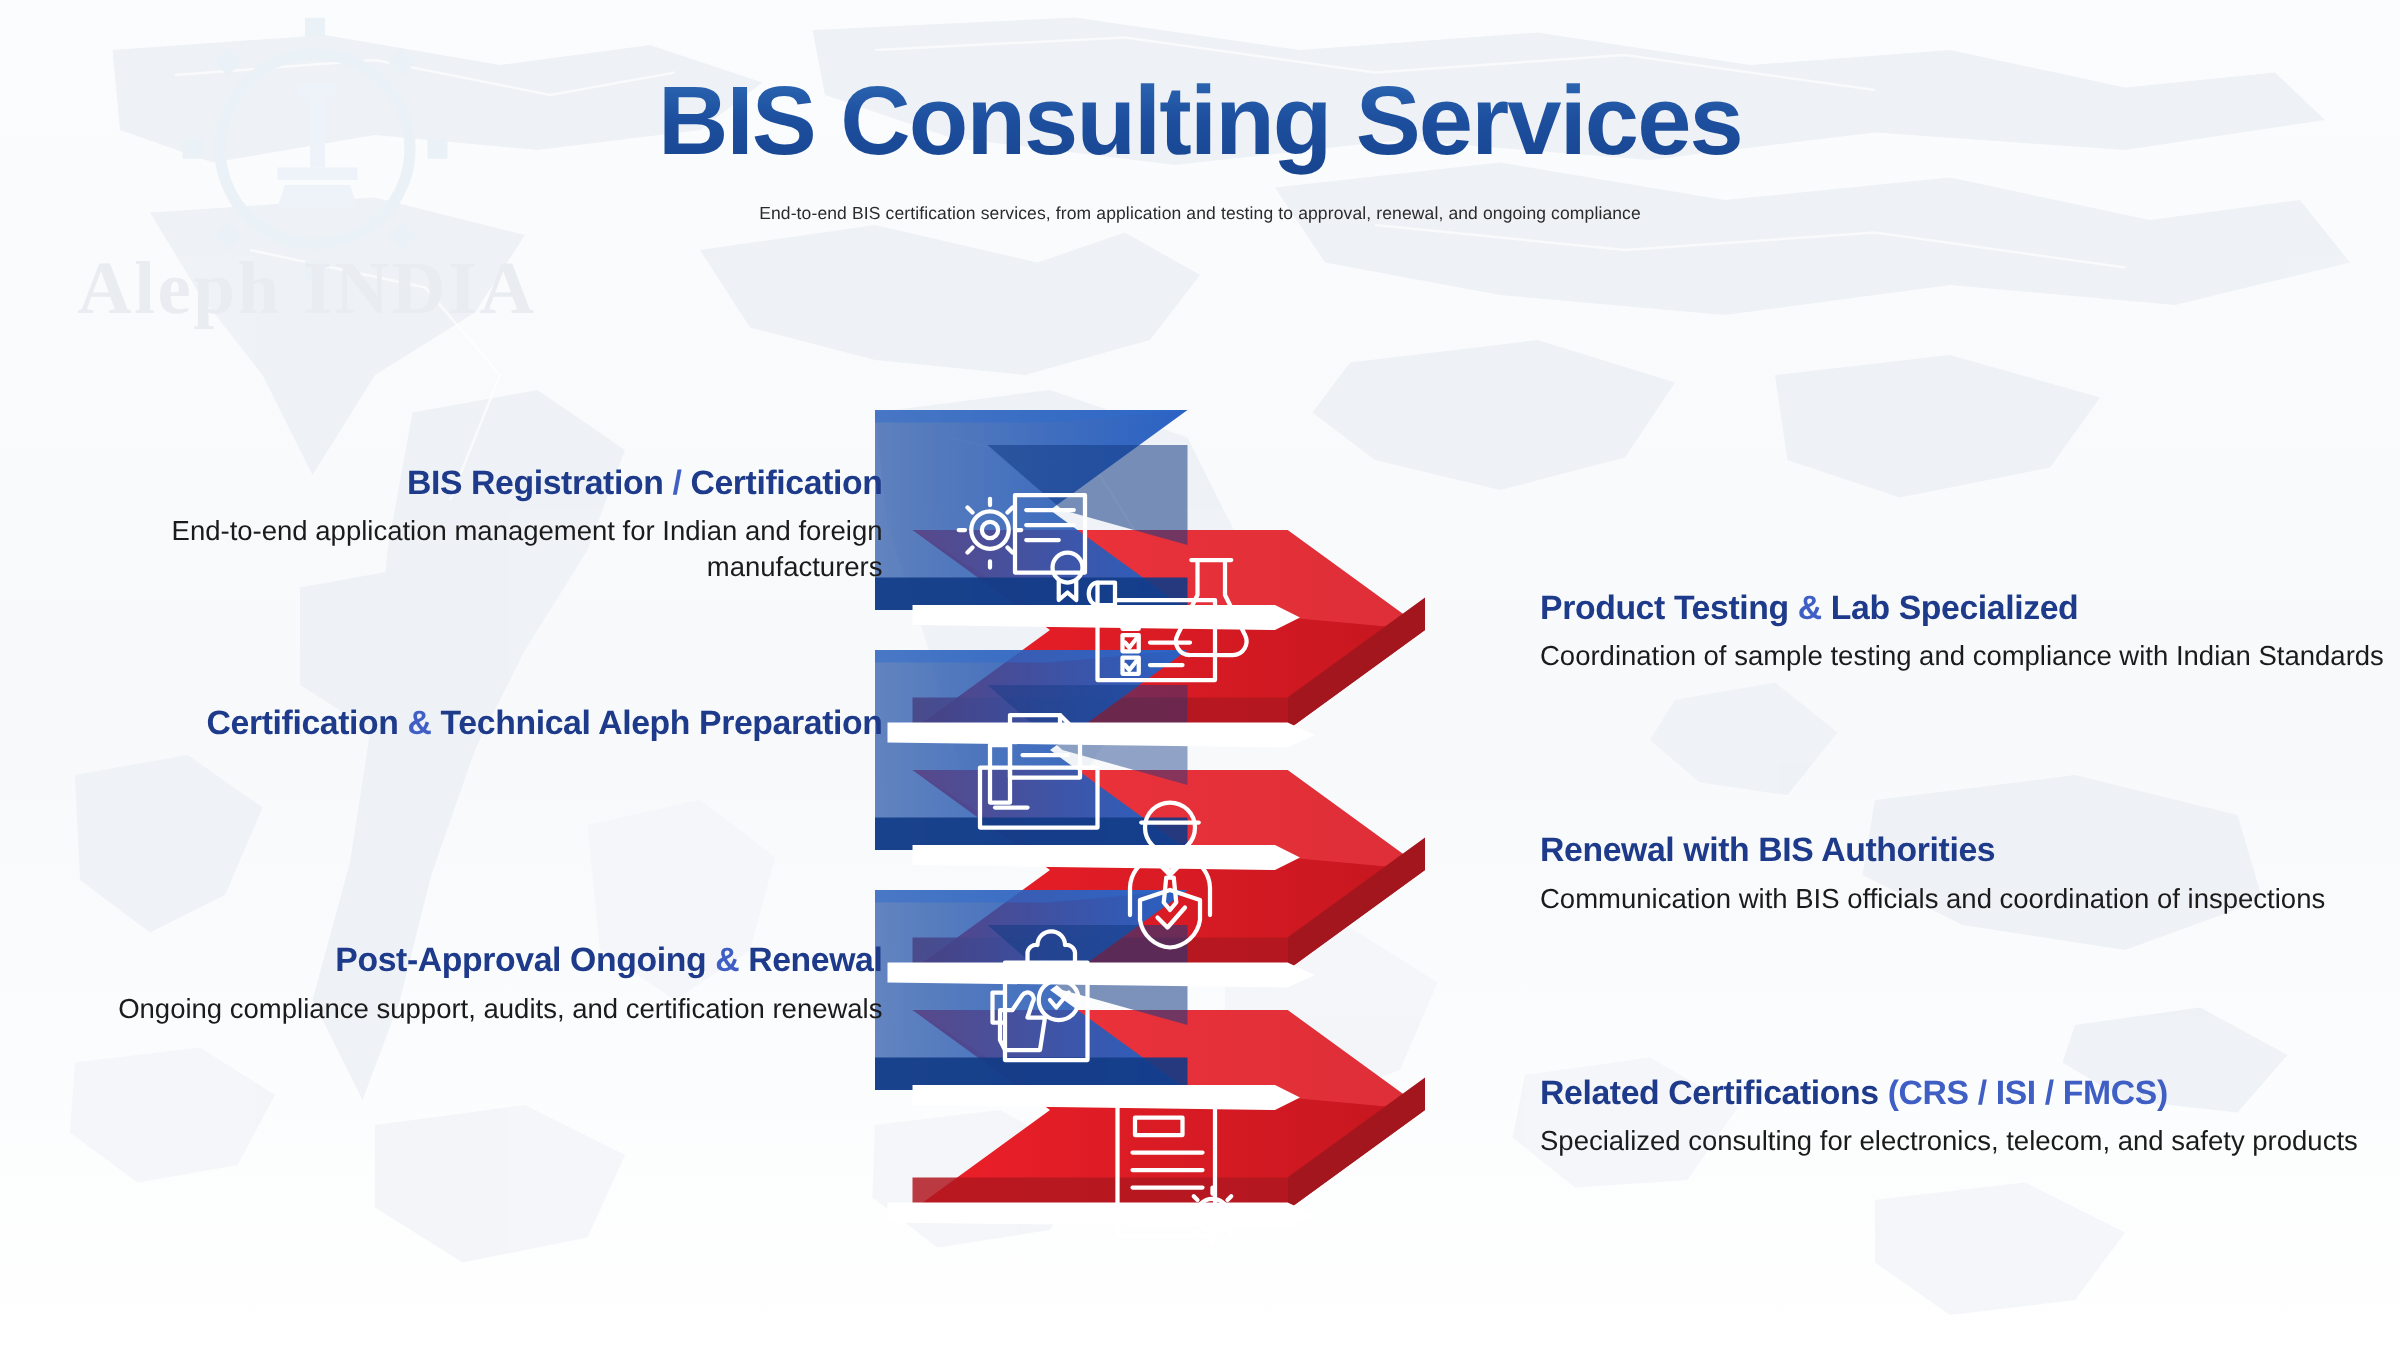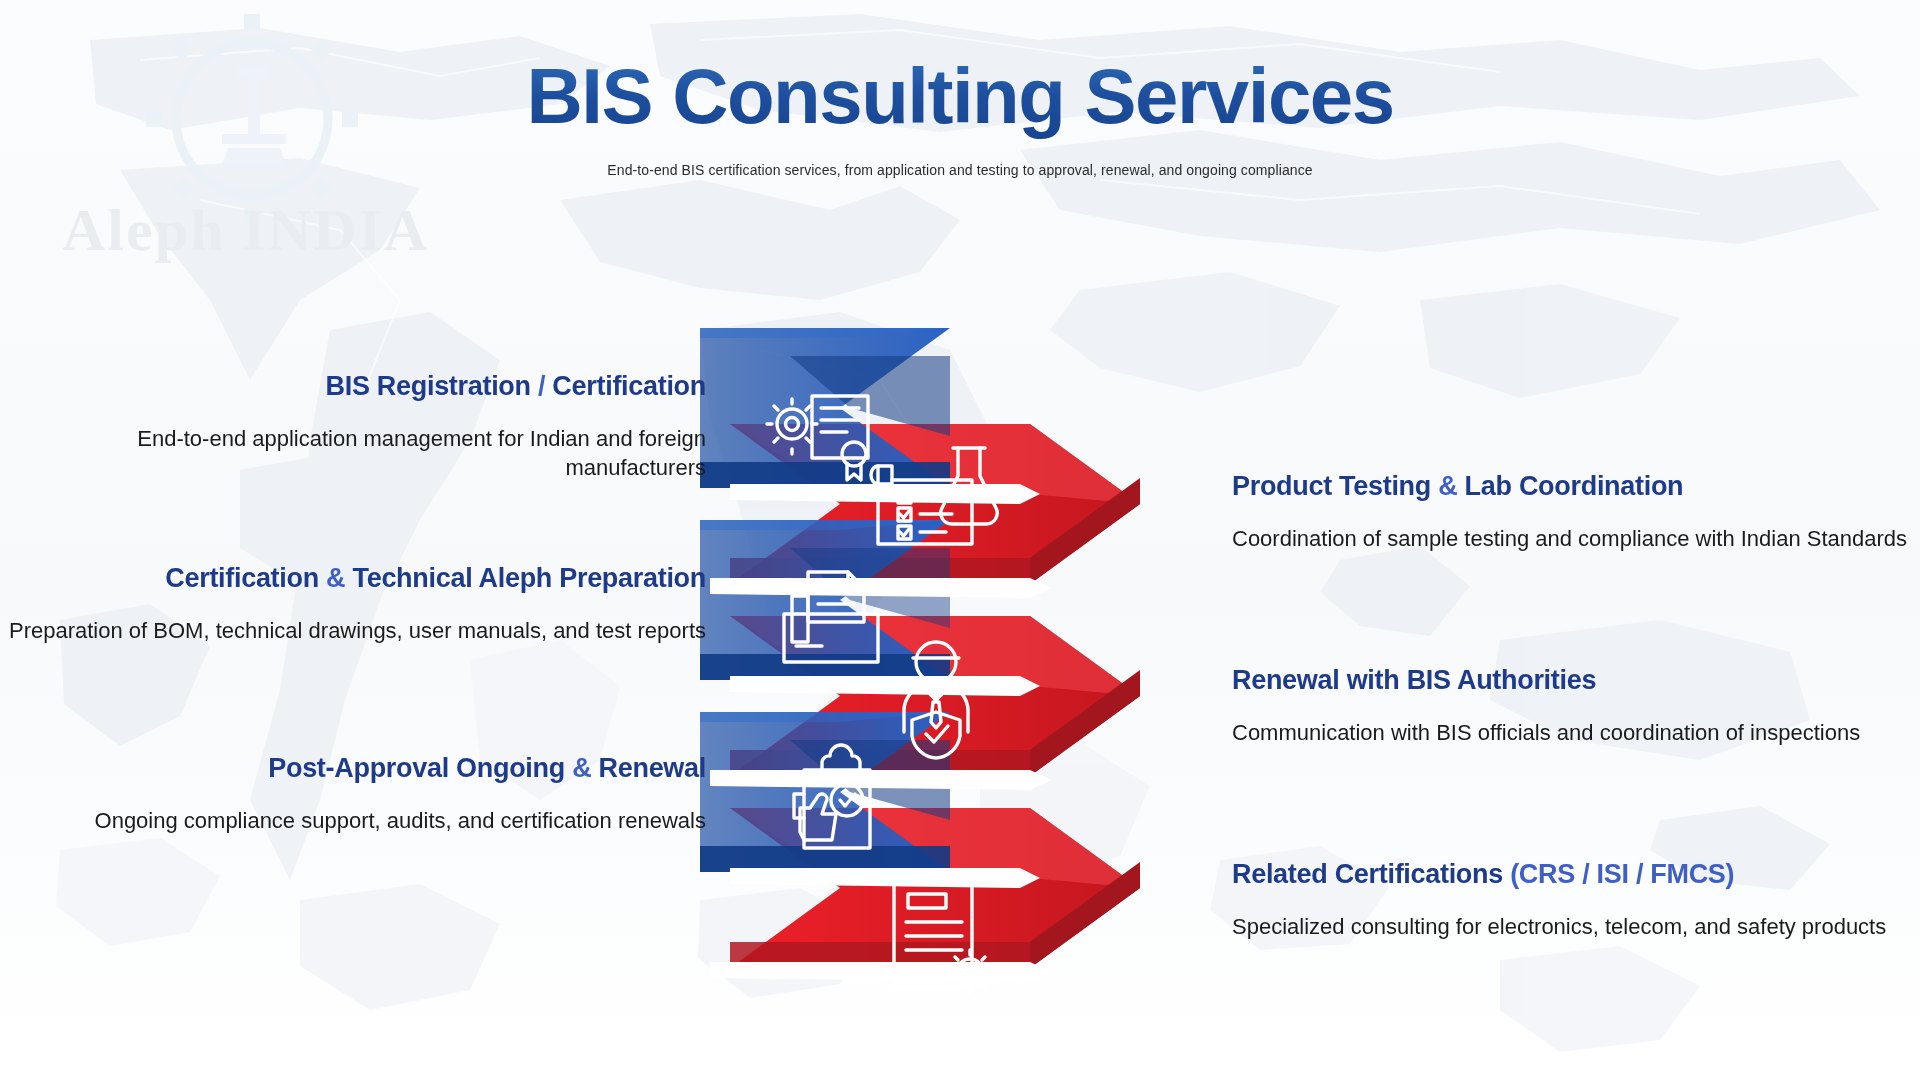--- a/index.html
+++ b/index.html
@@ -55,21 +55,21 @@
   .item { position:absolute; width:700px; }
   #col-left .item  { right:4px; }
 
   .item-title {
     font-size:27px; font-weight:800; line-height:1.2;
     color:#1e3a8a; letter-spacing:-.3px; white-space:nowrap;
   }
   #col-left .item-title { text-align:right; }
   .accent { color:#3f5fc4; }
   .item-desc {
-    margin-top:23px;
+    margin-top:9px;
     font-size:22px; line-height:1.3; color:#1b1b1b; font-weight:400;
   }
   #col-left .item-desc { text-align:right; }
 
   
   #left-item-0 { top:0px; }
   #left-item-1 { top:192px; }
   #left-item-2 { top:382px; }
   
   #right-item-0 { top:0px; }
@@ -288,34 +288,33 @@
 
   <div class="col" id="col-left">
 
     <div class="item" id="left-item-0">
       <div class="item-title"><span>BIS Registration </span><span class="accent">/</span><span> Certification</span></div>
       <div class="item-desc">End-to-end application management for Indian and foreign manufacturers</div>
     </div>
 
     <div class="item" id="left-item-1">
       <div class="item-title"><span>Certification </span><span class="accent">&amp;</span><span> Technical Aleph Preparation</span></div>
-      <div class="item-desc">Preparation of BOM, technical drawings, user manuals, and test reports</div>
     </div>
 
     <div class="item" id="left-item-2">
       <div class="item-title"><span>Post-Approval Ongoing </span><span class="accent">&amp;</span><span> Renewal</span></div>
       <div class="item-desc">Ongoing compliance support, audits, and certification renewals</div>
     </div>
 
   </div>
 
   <div class="col" id="col-right">
 
     <div class="item" id="right-item-0">
-      <div class="item-title"><span>Product Testing </span><span class="accent">&amp;</span><span> Lab Coordination</span></div>
+      <div class="item-title"><span>Product Testing </span><span class="accent">&amp;</span><span> Lab Specialized</span></div>
       <div class="item-desc">Coordination of sample testing and compliance with Indian Standards</div>
     </div>
 
     <div class="item" id="right-item-1">
       <div class="item-title"><span>Renewal with BIS Authorities</span><span class="accent"></span><span></span></div>
       <div class="item-desc">Communication with BIS officials and coordination of inspections</div>
     </div>
 
     <div class="item" id="right-item-2">
       <div class="item-title"><span>Related Certifications </span><span class="accent">(CRS / ISI / FMCS)</span><span></span></div>

